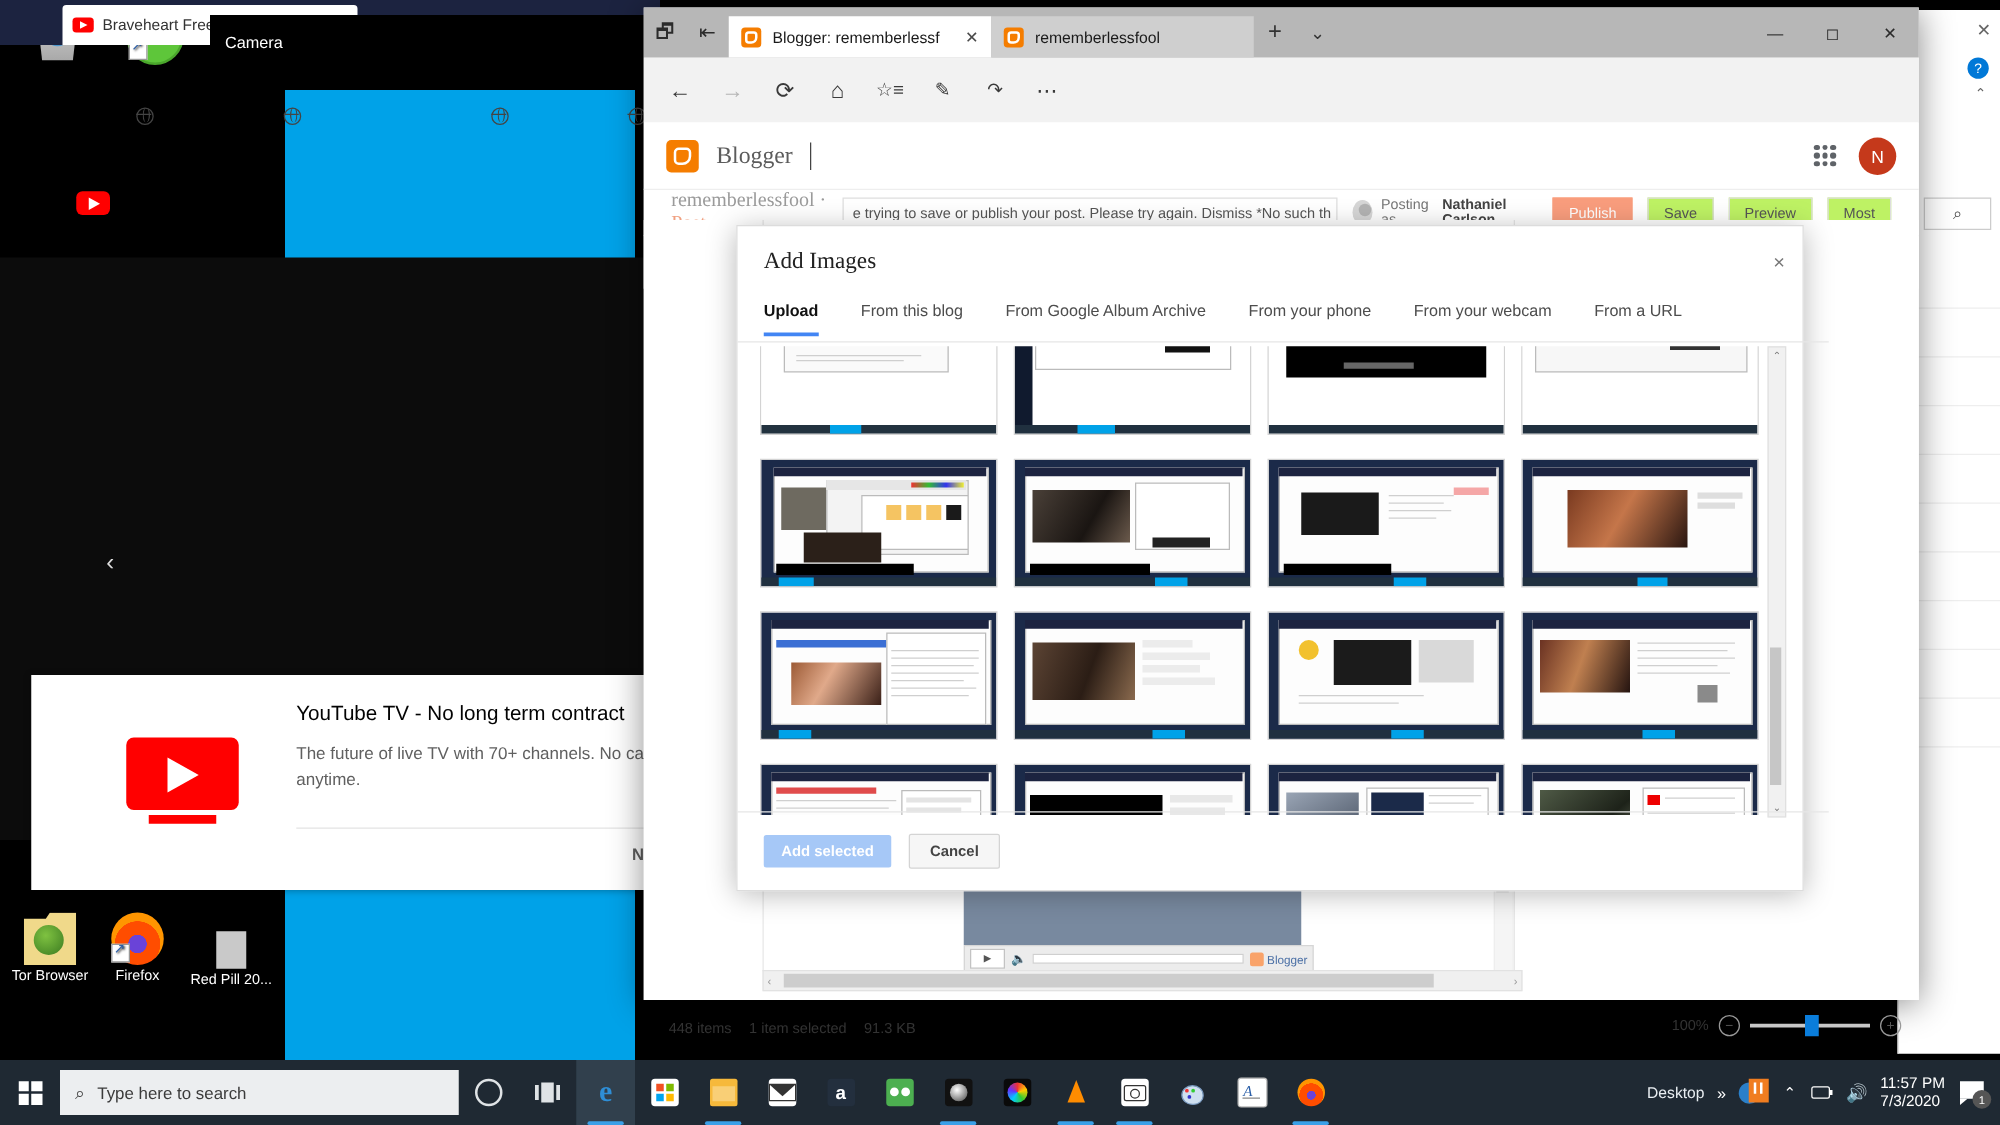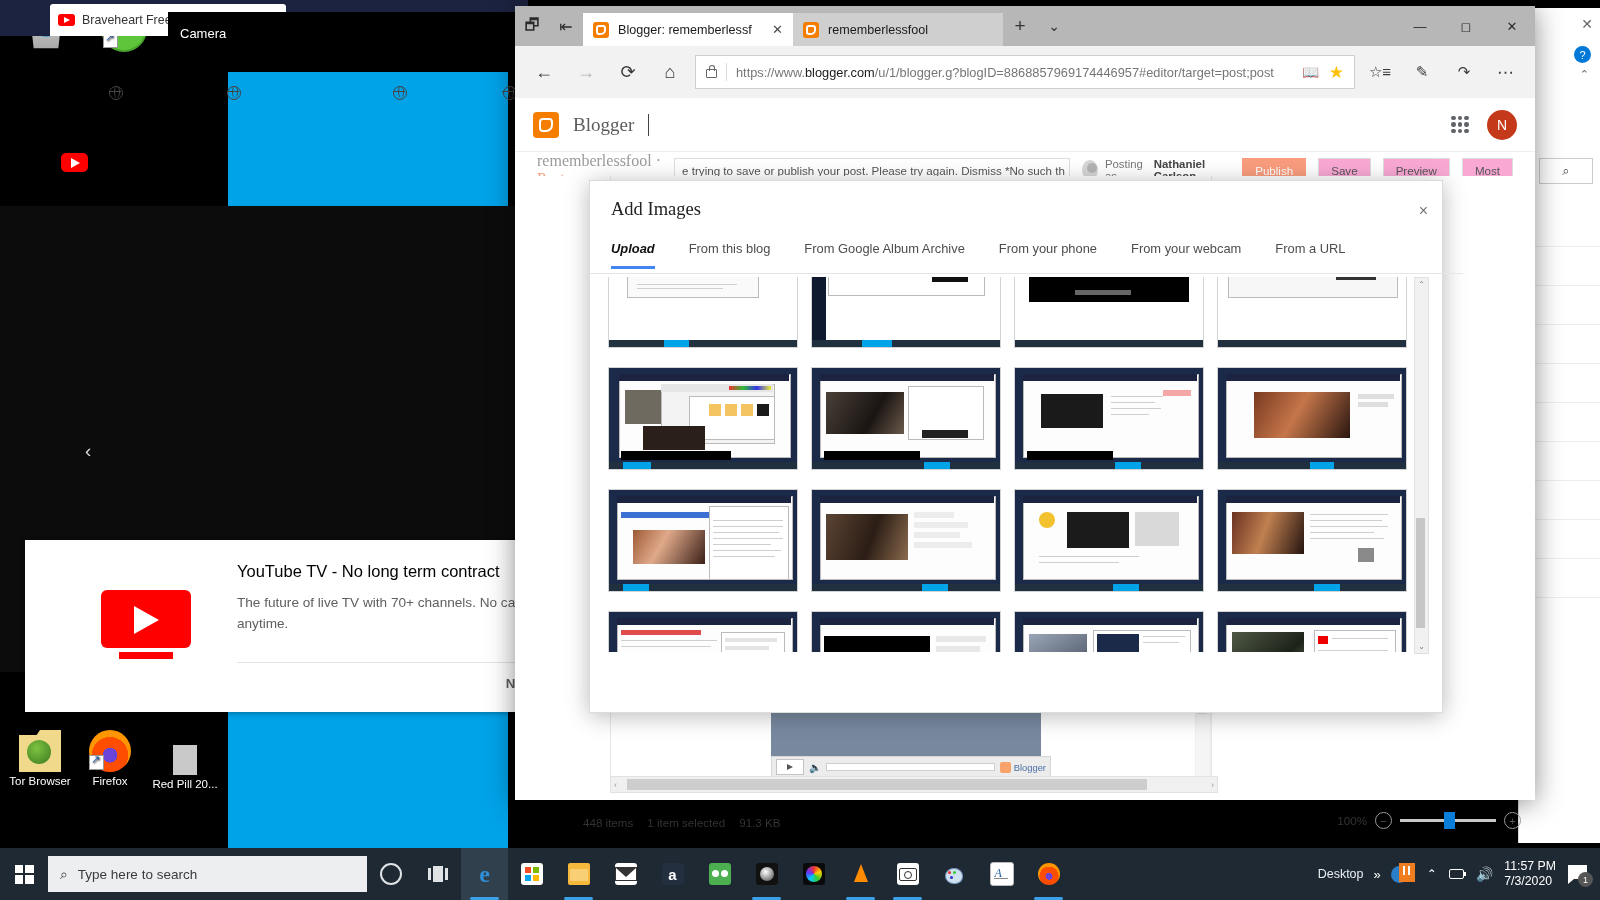--- a/index.html
+++ b/index.html
@@ -131,52 +131,52 @@
   .avatar-n{width:30px;height:30px;border-radius:50%;background:#c5391b;color:#fff;display:flex;align-items:center;justify-content:center;
     font-size:14px;}
   #post-bar{height:36px;background:#fff;display:flex;align-items:center;gap:12px;padding:0 22px;border-bottom:1px solid #eaeaea;}
   .post-title{font-size:16px;color:#9b9b9b;font-family:"Liberation Serif",serif;}
   .post-title .pword{color:#f0a080;}
   #err-msg{flex:0 0 380px;height:22px;border:1px solid #dedede;font-size:11.6px;color:#555;display:flex;align-items:center;padding:0 7px;overflow:hidden;white-space:nowrap;}
   .postingas{display:flex;align-items:center;gap:7px;font-size:11.4px;color:#777;}
   .postingas .pa-av{width:20px;height:20px;border-radius:50%;background:#d6d6d6;position:relative;}
   .postingas .pa-av:after{content:"";position:absolute;left:5px;top:3px;width:10px;height:10px;border-radius:50%;background:#b3b3b3;}
   .postingas b{color:#444;font-weight:bold;}
-  .pbtn{height:23px;padding:0 12px;font-size:11.6px;display:flex;align-items:center;border:1px solid #ddd;background:#f9a8d4;color:#555;}
+  .pbtn{height:23px;padding:0 12px;font-size:11.6px;display:flex;align-items:center;border:1px solid #ddd;background:#bef264;color:#555;}
   .pbtn.publish{background:#f99d7d;color:#fff;border-color:#f99d7d;}
   #compose-row{height:36px;padding:6px 0 0 34px;background:#fff;}
   .ctab{display:inline-flex;height:25px;align-items:center;padding:0 10px;border:1px solid #ddd;background:#f4f4f4;font-size:11.5px;color:#666;}
   
   #editor-body{position:absolute;left:0;top:170px;width:1020px;height:624px;background:#fff;}
   #editor-canvas{position:absolute;left:95px;top:0px;width:600px;height:600px;background:#fff;border:1px solid #e8e8e8;border-top:none;}
   #vid-embed{position:absolute;left:160px;top:528px;width:270px;height:52px;background:#78899f;}
   #vid-controls{position:absolute;left:160px;top:580px;width:270px;height:20px;background:#ececec;border:1px solid #d6d6d6;display:flex;align-items:center;gap:5px;padding:0 4px;}
   #vid-controls .pbt{width:26px;height:14px;border:1px solid #c3c3c3;background:#fff;position:relative;}
   #vid-controls .pbt:after{content:"";position:absolute;left:10px;top:3.5px;border-left:6px solid #555;border-top:3.5px solid transparent;border-bottom:3.5px solid transparent;}
   #vid-controls .seek{flex:1;height:6px;background:#fff;border:1px solid #cfcfcf;}
   #vid-controls .bl{display:flex;align-items:center;gap:3px;font-size:9.4px;color:#4a6fa5;}
   #vid-controls .bl .bic{width:11px;height:11px;background:#f9a36a;border-radius:2px;}
   #edit-hscroll{position:absolute;left:95px;top:600px;width:600px;height:15px;background:#f0f0f0;border:1px solid #e2e2e2;display:flex;align-items:center;justify-content:space-between;padding:0 3px;color:#999;font-size:9px;}
   #edit-hscroll .thumb{position:absolute;left:16px;width:520px;height:11px;background:#cdcdcd;}
   #edit-vscroll{position:absolute;left:680px;top:375px;width:14px;height:225px;background:#f5f5f5;border:1px solid #eee;}
   #edit-vscroll .vt{position:absolute;left:1px;top:2px;width:10px;height:160px;background:#ddd;}
-  #status-left{position:absolute;left:20px;top:640px;font-size:11.6px;color:#333;display:flex;gap:14px;margin-left:48px;}
+  #status-left{position:absolute;left:20px;top:640px;font-size:11.6px;color:#333;display:flex;gap:14px;}
   #zoom-bar{position:absolute;right:14px;top:636px;display:flex;align-items:center;gap:8px;font-size:11.6px;color:#333;}
   .zcirc{width:15px;height:15px;border:1.2px solid #999;border-radius:50%;display:flex;align-items:center;justify-content:center;font-size:11px;color:#555;}
   .ztrack{width:96px;height:3px;background:#c8c8c8;position:relative;}
   .zthumb{position:absolute;left:44px;top:-7px;width:11px;height:17px;background:#0a7ddb;}
   
   #addimg{position:absolute;left:589px;top:180px;width:852px;height:531px;background:#fff;z-index:200;
     box-shadow:0 3px 22px rgba(0,0,0,.28);border:1px solid #dcdcdc;}
   #ai-title{position:absolute;left:21px;top:18px;font-size:18.5px;color:#222;font-family:"Liberation Serif",serif;}
   #ai-close{position:absolute;right:14px;top:21px;font-size:16px;color:#777;}
   #ai-tabs{position:absolute;left:0;top:60px;width:852px;height:32px;display:flex;align-items:flex-start;gap:0;
     padding-left:21px;border-bottom:1px solid #e6e6e6;}
   .ai-tab{font-size:12.9px;color:#4d4d4d;padding:0 18px 12px 0;margin-right:16px;position:relative;white-space:nowrap;}
-  .ai-tab.active{color:#111;font-weight:bold;font-style:italic;}
+  .ai-tab.active{color:#111;font-weight:bold;}
   .ai-tab.active:after{content:"";position:absolute;left:0;right:18px;bottom:-1px;height:3px;background:#4285f4;}
   #ai-grid-wrap{position:absolute;left:13px;top:96px;width:826px;height:375px;overflow:hidden;background:#fff;}
   #ai-grid{position:absolute;left:5px;top:-32px;width:790px;display:grid;grid-template-columns:repeat(4,188px);
      gap:19px 15px;}
   .thumbcell{width:188px;height:101px;background:#fff;border:1px solid #d3d3d3;position:relative;overflow:hidden;}
   .thumbcell .ss-desk{position:absolute;inset:0;background:#1b2a49;}
   #ai-scroll{position:absolute;right:13px;top:96px;width:13px;height:375px;background:#f1f1f1;border:1px solid #e0e0e0;}
   #ai-scroll .sb-up,#ai-scroll .sb-dn{height:13px;display:flex;align-items:center;justify-content:center;font-size:8px;color:#777;}
   #ai-scroll .sb-th{position:absolute;left:1px;top:240px;width:9px;height:110px;background:#c6c6c6;}
   #ai-foot{position:absolute;left:0;bottom:0;width:852px;height:62px;border-top:1px solid #e6e6e6;display:flex;align-items:center;
@@ -346,29 +346,20 @@
       <div class="wbtn">◻</div>
       <div class="wbtn">✕</div>
     </div>
   </div>
 
   <div id="edge-nav">
     <div class="enav">←</div>
     <div class="enav dim">→</div>
     <div class="enav">⟳</div>
     <div class="enav">⌂</div>
-    <div id="edge-addr">
-      <span class="lock"></span>
-      <span style="width:1px;height:18px;background:#dcdcdc;display:inline-block;"></span>
-      <span style="flex:1;overflow:hidden;white-space:nowrap;">
-        <span>https://www.</span><b>blogger.com</b><span>/u/1/blogger.g?blogID=8868857969174446957#editor/target=post;post</span>
-      </span>
-      <span style="color:#c4c4c4;font-size:14px;">📖</span>
-      <span class="star">★</span>
-    </div>
     <div class="enav" style="font-size:15px;">☆≡</div>
     <div class="enav" style="font-size:15px;">✎</div>
     <div class="enav" style="font-size:15px;">↷</div>
     <div class="enav" style="font-size:17px;letter-spacing:1px;">⋯</div>
   </div>
 
   <div id="blogger-bar">
     <span class="blogger-logo-sq"></span>
     <span class="blogger-word">Blogger</span>
     <span class="caret-line"></span>
@@ -653,20 +644,24 @@
 
     </div>
   </div>
 
   <div id="ai-scroll">
     <div class="sb-up">⌃</div>
     <div class="sb-th"></div>
     <div class="sb-dn" style="position:absolute;bottom:0;left:0;right:0;">⌄</div>
   </div>
 
+  <div id="ai-foot">
+    <span id="btn-add">Add selected</span>
+    <span id="btn-cancel">Cancel</span>
+  </div>
 </div>
 
 <div id="taskbar">
   <div id="start-btn">
     <span class="winlogo">
         <i></i>
         <i></i>
         <i></i>
         <i></i>
       </span>

